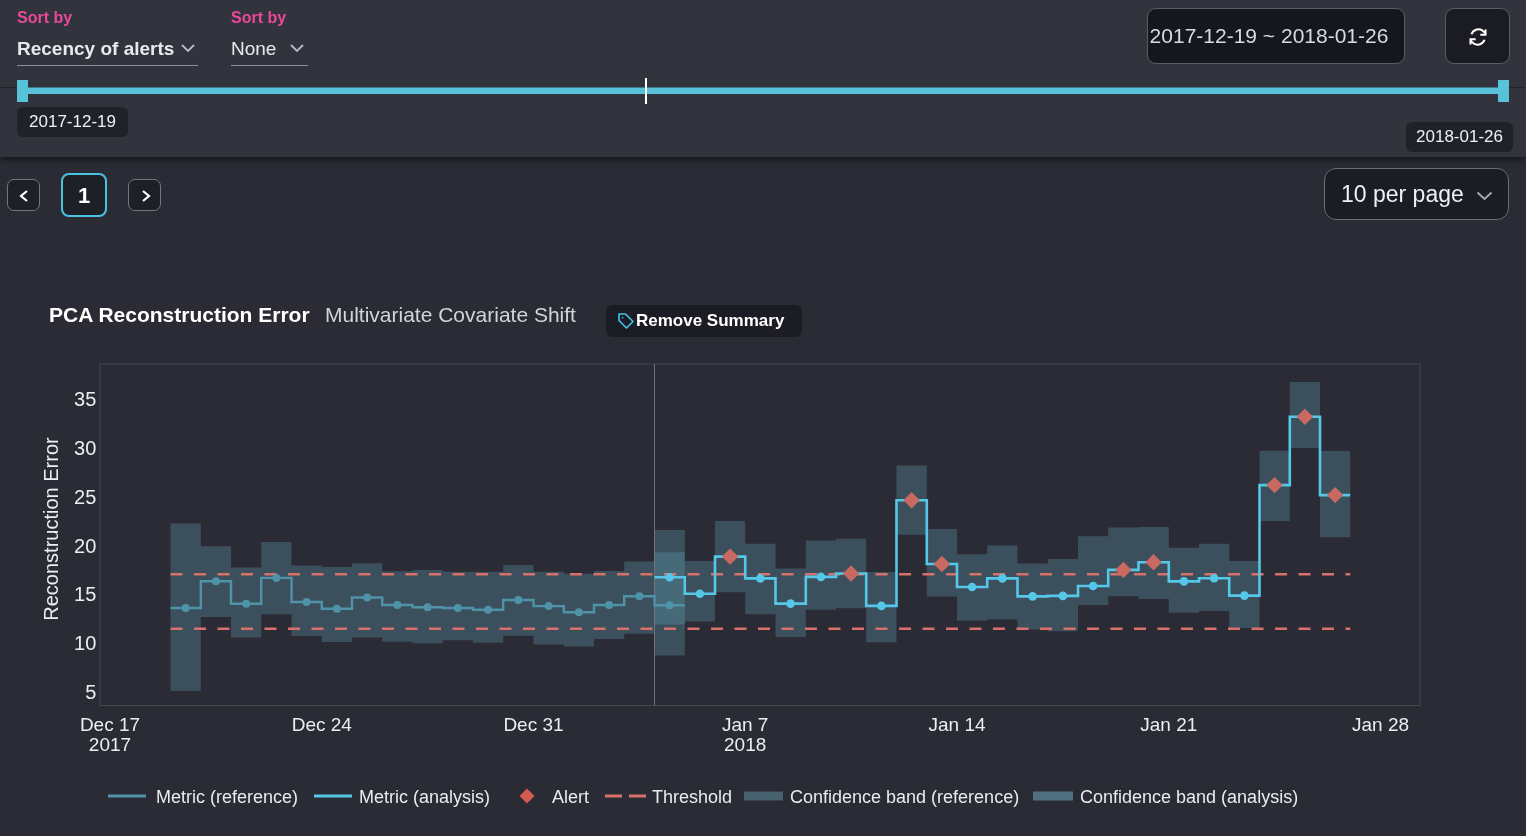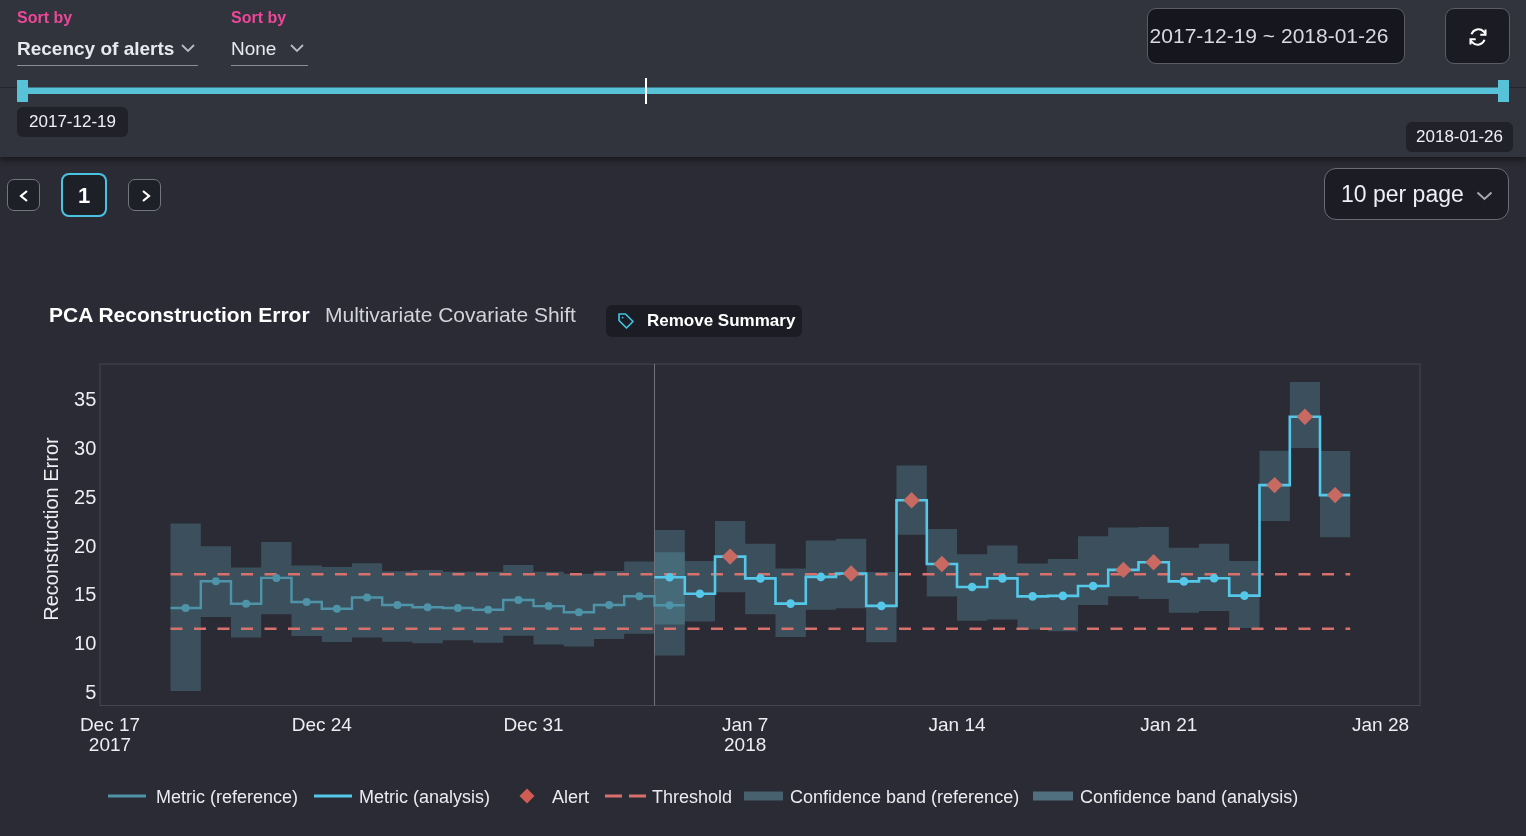--- a/index.html
+++ b/index.html
@@ -78,21 +78,21 @@
     </svg>
 </div>
 
 <div class="title" style="left:49px; font-weight:bold;">PCA Reconstruction Error</div>
 <div class="title" style="left:325px; color:#d2d4da;">Multivariate Covariate Shift</div>
 <div class="removebtn">
   <svg style="position:absolute;left:11px;top:7px;" width="18" height="18" viewBox="0 0 18 18" fill="none" stroke="#41c1e0" stroke-width="1.7" stroke-linejoin="round">
     <path d="M2 2 L8.5 2 L16 9.5 L9.5 16 L2 8.5 Z"></path>
     <circle cx="5.6" cy="5.6" r="0.9" fill="#41c1e0" stroke="none"></circle>
   </svg>
-  <span style="margin-left:41px;">Remove Summary</span>
+  <span style="margin-left:30px;">Remove Summary</span>
 </div>
 
 <svg width="1526" height="486" viewBox="0 0 1526 486" style="position:absolute;left:0;top:350px;font-family:'Liberation Sans',sans-serif;">
     <rect x="100.0" y="14.0" width="1320.0" height="341.5" fill="none" stroke="#45474f" stroke-width="1"></rect>
     <path d="M170.5,173.6L200.8,173.6L200.8,196.2L231.0,196.2L231.0,217.5L261.2,217.5L261.2,191.9L291.5,191.9L291.5,215.6L321.8,215.6L321.8,216.9L352.0,216.9L352.0,213.3L382.2,213.3L382.2,221.3L412.5,221.3L412.5,220.1L442.8,220.1L442.8,221.8L473.0,221.8L473.0,221.8L503.2,221.8L503.2,215.0L533.5,215.0L533.5,221.8L563.8,221.8L563.8,223.7L594.0,223.7L594.0,221.1L624.2,221.1L624.2,211.6L654.5,211.6L654.5,202.3L684.8,202.3L684.8,274.4L654.5,274.4L654.5,283.7L624.2,283.7L624.2,289.0L594.0,289.0L594.0,296.5L563.8,296.5L563.8,294.5L533.5,294.5L533.5,285.7L503.2,285.7L503.2,292.7L473.0,292.7L473.0,290.2L442.8,290.2L442.8,293.2L412.5,293.2L412.5,291.7L382.2,291.7L382.2,287.6L352.0,287.6L352.0,291.9L321.8,291.9L321.8,286.1L291.5,286.1L291.5,264.2L261.2,264.2L261.2,287.6L231.0,287.6L231.0,266.9L200.8,266.9L200.8,340.9L170.5,340.9Z" fill="rgba(103,172,193,0.29)"></path>
     <path d="M654.5,179.9L684.8,179.9L684.8,211.1L715.0,211.1L715.0,171.1L745.2,171.1L745.2,193.8L775.5,193.8L775.5,218.4L805.8,218.4L805.8,190.6L836.0,190.6L836.0,188.7L866.2,188.7L866.2,222.1L896.5,222.1L896.5,115.6L926.8,115.6L926.8,179.0L957.0,179.0L957.0,204.3L987.2,204.3L987.2,195.6L1017.5,195.6L1017.5,213.4L1047.8,213.4L1047.8,209.1L1078.0,209.1L1078.0,186.2L1108.2,186.2L1108.2,177.4L1138.5,177.4L1138.5,177.0L1168.8,177.0L1168.8,197.7L1199.0,197.7L1199.0,193.8L1229.2,193.8L1229.2,211.1L1259.5,211.1L1259.5,100.8L1289.8,100.8L1289.8,31.9L1320.0,31.9L1320.0,101.1L1350.2,101.1L1350.2,187.3L1320.0,187.3L1320.0,98.1L1289.8,98.1L1289.8,171.0L1259.5,171.0L1259.5,278.1L1229.2,278.1L1229.2,261.0L1199.0,261.0L1199.0,262.8L1168.8,262.8L1168.8,249.1L1138.5,249.1L1138.5,246.3L1108.2,246.3L1108.2,255.1L1078.0,255.1L1078.0,281.2L1047.8,281.2L1047.8,279.5L1017.5,279.5L1017.5,269.4L987.2,269.4L987.2,270.8L957.0,270.8L957.0,246.4L926.8,246.4L926.8,184.8L896.5,184.8L896.5,292.3L866.2,292.3L866.2,258.3L836.0,258.3L836.0,259.8L805.8,259.8L805.8,287.1L775.5,287.1L775.5,264.2L745.2,264.2L745.2,242.3L715.0,242.3L715.0,271.5L684.8,271.5L684.8,305.6L654.5,305.6Z" fill="rgba(103,172,193,0.29)"></path>
     <line x1="654.5" y1="14.0" x2="654.5" y2="355.5" stroke="#71737b" stroke-width="1"></line>
     <line x1="170.5" y1="224.2" x2="1350.2" y2="224.2" stroke="#d8706c" stroke-width="2.5" stroke-dasharray="12 11.5"></line>
     <line x1="170.5" y1="278.8" x2="1350.2" y2="278.8" stroke="#d8706c" stroke-width="2.5" stroke-dasharray="12 11.5"></line>
     <path d="M170.5,258.0L200.8,258.0L200.8,231.2L231.0,231.2L231.0,253.8L261.2,253.8L261.2,227.9L291.5,227.9L291.5,252.0L321.8,252.0L321.8,258.8L352.0,258.8L352.0,247.5L382.2,247.5L382.2,255.0L412.5,255.0L412.5,257.3L442.8,257.3L442.8,258.0L473.0,258.0L473.0,259.8L503.2,259.8L503.2,250.0L533.5,250.0L533.5,256.1L563.8,256.1L563.8,262.3L594.0,262.3L594.0,255.0L624.2,255.0L624.2,246.2L654.5,246.2L654.5,255.3L684.8,255.3" fill="none" stroke="#4f93a8" stroke-width="2.4"></path>

